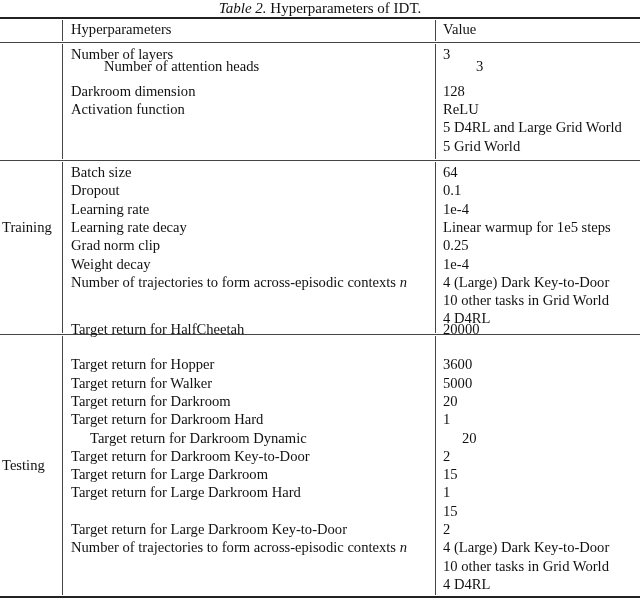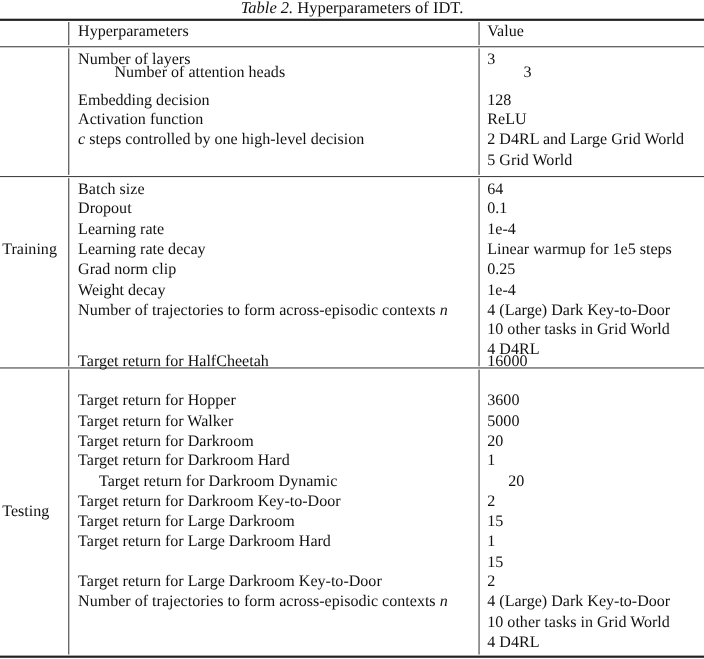--- a/index.html
+++ b/index.html
@@ -52,30 +52,29 @@
 <div>
   <div class="row" style="top:45px;">
     <span class="cell-name">Number of layers</span>
     <span class="cell-val">3</span>
   </div>
   <div class="row" style="top:57px;margin-left:33px;">
     <span class="cell-name">Number of attention heads</span>
     <span class="cell-val">3</span>
   </div>
   <div class="row" style="top:81.6px;">
-    <span class="cell-name">Embedding decision</span>
+    <span class="cell-name">Darkroom dimension</span>
     <span class="cell-val">128</span>
   </div>
   <div class="row" style="top:99.9px;">
     <span class="cell-name">Activation function</span>
     <span class="cell-val">ReLU</span>
   </div>
   <div class="row" style="top:118.2px;">
-    <span class="cell-name"><span class="math">c</span><span> steps controlled by one high-level decision</span></span>
-    <span class="cell-val">2 D4RL and Large Grid World</span>
+    <span class="cell-val">5 D4RL and Large Grid World</span>
   </div>
   <div class="row" style="top:136.5px;">
     <span class="cell-val">5 Grid World</span>
   </div>
 </div>
 
 <div class="rule thin" style="top:160px;"></div>
 
 <div>
   <span class="group-label" style="top:218px; line-height:18px;">Training</span>
@@ -114,21 +113,21 @@
     <span class="cell-val">4 D4RL</span>
   </div>
 </div>
 
 <div class="rule thin" style="top:334px;"></div>
 
 <div>
   <span class="group-label" style="top:456px; line-height:18px;">Testing</span>
   <div class="row" style="top:320px;">
     <span class="cell-name">Target return for HalfCheetah</span>
-    <span class="cell-val">16000</span>
+    <span class="cell-val">20000</span>
   </div>
   <div class="row" style="top:355.3px;">
     <span class="cell-name">Target return for Hopper</span>
     <span class="cell-val">3600</span>
   </div>
   <div class="row" style="top:373.6px;">
     <span class="cell-name">Target return for Walker</span>
     <span class="cell-val">5000</span>
   </div>
   <div class="row" style="top:391.9px;">

